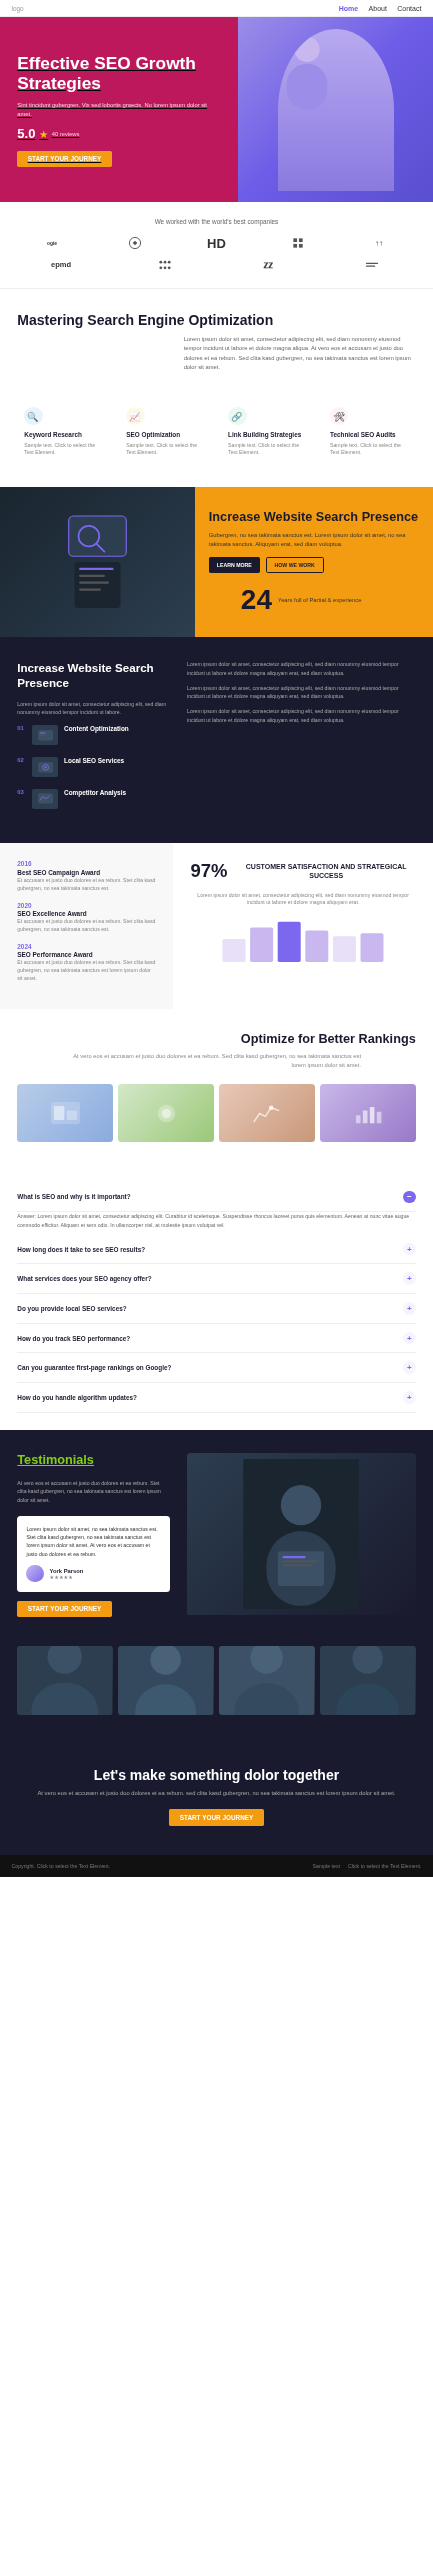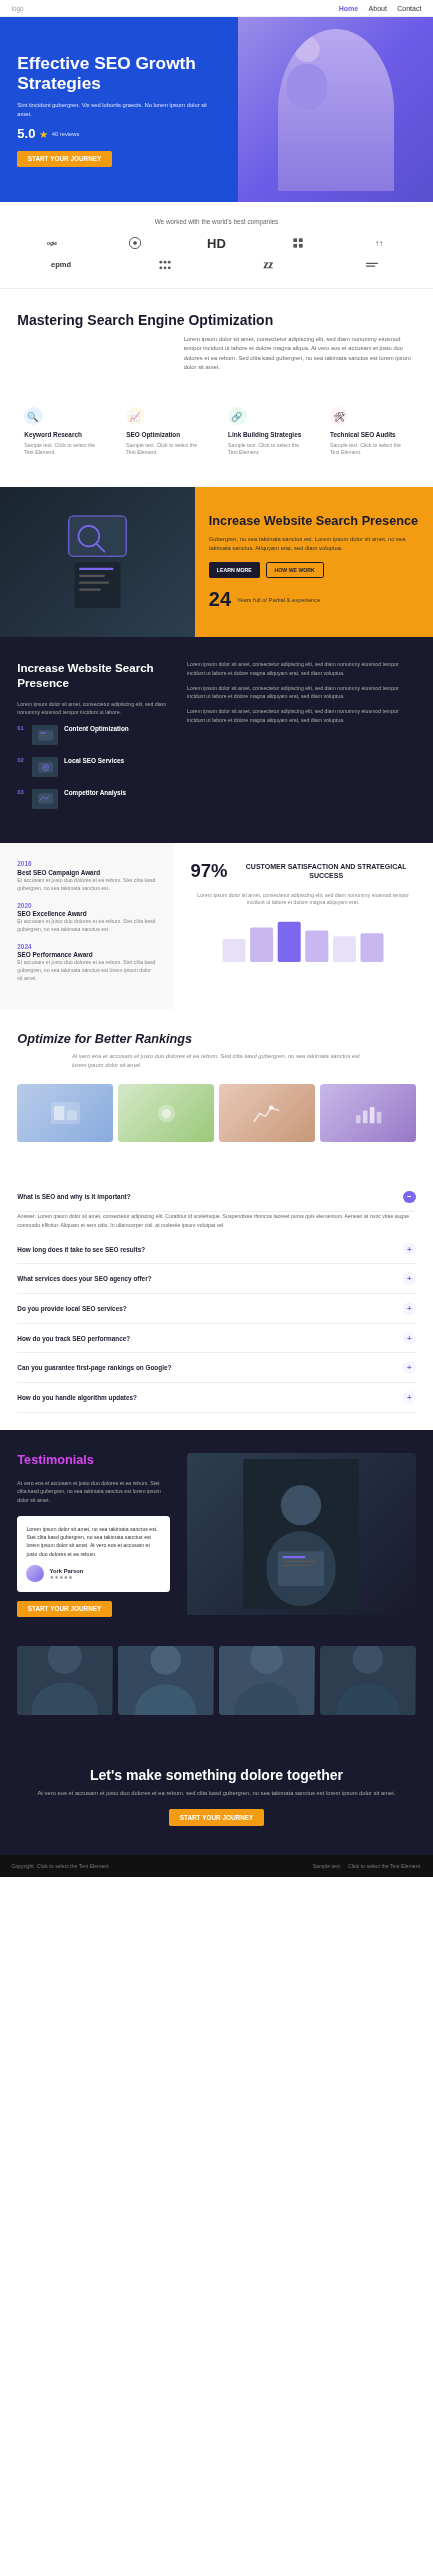--- a/index.html
+++ b/index.html
@@ -10,21 +10,21 @@
       display: flex; align-items: center; justify-content: space-between;
       padding: 4.6px 11.6px; background: #fff; border-bottom: 0.6px solid #eee;
       position: sticky; top: 0; z-index: 100;
     }
     .nav-links { display: flex; gap: 10.4px; }
     .nav-links span { font-size: 7px; color: #333; cursor: pointer; }
     .nav-links span.active { color: #6c5ce7; font-weight: bold; }
 
     
     .hero {
-      display: flex; background: #1d4ed8; min-height: 185px; position: relative; overflow: hidden;
+      display: flex; background: #be185d; min-height: 185px; position: relative; overflow: hidden; text-decoration: underline;
     }
     .hero-left {
       width: 55%; padding: 23px 17.3px; color: #fff; display: flex; flex-direction: column; justify-content: center;
     }
     .hero-left h1 { font-size: 17.3px; font-weight: 800; line-height: 1.2; margin-bottom: 7px; }
     .hero-left p { font-size: 5.8px; color: rgba(255,255,255,0.85); margin-bottom: 8px; line-height: 1.5; }
     .hero-rating { display: flex; align-items: center; gap: 3.5px; margin-bottom: 9.2px; }
     .hero-rating .score { font-size: 13px; font-weight: bold; color: #fff; }
     .hero-rating .star { color: #f1c40f; font-size: 10.4px; }
     .hero-rating .reviews { font-size: 5.8px; color: rgba(255,255,255,0.8); }
@@ -90,21 +90,21 @@
     }
     .increase-right {
       width: 55%; background: #f39c12; padding: 17.3px 14px; display: flex; flex-direction: column; justify-content: center;
     }
     .increase-right h2 { font-size: 12.7px; font-weight: 800; color: #1a1a2e; margin-bottom: 5.8px; line-height: 1.3; }
     .increase-right p { font-size: 5.8px; color: #333; line-height: 1.5; margin-bottom: 9.2px; }
     .btn-group { display: flex; gap: 5.8px; margin-bottom: 10.4px; }
     .btn-dark { background: #1a1a2e; color: #fff; border: none; padding: 4px 8px; font-size: 5.2px; font-weight: bold; cursor: pointer; border-radius: 1.7px; }
     .btn-outline { background: transparent; color: #1a1a2e; border: 1.2px solid #1a1a2e; padding: 4px 8px; font-size: 5.2px; font-weight: bold; cursor: pointer; border-radius: 1.7px; }
     .years-exp { display: flex; align-items: center; gap: 5.8px; }
-    .years-number { font-size: 20px; font-weight: 800; color: #1a1a2e; }
+    .years-number { font-size: 28px; font-weight: 800; color: #1a1a2e; margin-left: 32px; }
     .years-text { font-size: 5.8px; color: #333; line-height: 1.4; }
 
     
     .search-presence { background: #1a1a2e; padding: 23px 17.3px; display: flex; gap: 17.3px; }
     .search-presence-left { width: 40%; }
     .search-presence-left h2 { font-size: 11.6px; font-weight: 800; color: #fff; margin-bottom: 9.2px; line-height: 1.3; }
     .service-list { list-style: none; }
     .service-list-item { display: flex; align-items: flex-start; gap: 5.8px; margin-bottom: 11.6px; }
     .service-num { font-size: 5.8px; color: #7b68ee; font-weight: bold; min-width: 9.2px; }
     .service-thumb {
@@ -122,21 +122,21 @@
     .award-item .year { font-size: 6.4px; color: #7b68ee; font-weight: bold; }
     .award-item .award-title { font-size: 6.4px; font-weight: bold; color: #1a1a2e; margin: 1.2px 0; }
     .award-item p { font-size: 5.2px; color: #888; line-height: 1.5; }
     .awards-right { width: 60%; padding: 17.3px; text-align: center; }
     .stat-row { display: flex; align-items: center; gap: 9.2px; margin-bottom: 9.2px; }
     .stat-percent { font-size: 18.5px; font-weight: 800; color: #1a1a2e; }
     .stat-label { font-size: 7px; font-weight: bold; color: #1a1a2e; line-height: 1.3; }
     .stat-desc { font-size: 5.2px; color: #888; line-height: 1.5; margin-bottom: 9.2px; }
 
     
-    .optimize { padding: 23px 17.3px; text-align: left; font-style: italic; }
+    .optimize { padding: 23px 17.3px; text-align: right; }
     .optimize h2 { font-size: 12.7px; font-weight: 800; color: #1a1a2e; margin-bottom: 5.8px; }
     .optimize p { font-size: 5.8px; color: #888; line-height: 1.6; margin-bottom: 14px; max-width: 289px; margin-left: auto; margin-right: auto; }
     .gallery-grid { display: grid; grid-template-columns: repeat(4, 1fr); gap: 4.6px; }
     .gallery-item {
       border-radius: 3.5px; overflow: hidden; height: 58px;
       display: flex; align-items: center; justify-content: center;
     }
 
     
     .faq { padding: 17.3px; background: #fff; }
@@ -149,21 +149,21 @@
       width: 12.7px; height: 12.7px; background: #f8f4ff; border-radius: 50%;
       display: flex; align-items: center; justify-content: center;
       font-size: 8px; color: #7b68ee; font-weight: bold; flex-shrink: 0;
     }
     .faq-answer { font-size: 5.2px; color: #666; line-height: 1.6; padding-bottom: 5.8px; }
     .faq-open .faq-toggle { background: #7b68ee; color: #fff; }
 
     
     .testimonials { background: #1a1a2e; padding: 23px 17.3px; display: flex; gap: 17.3px; }
     .testimonials-left { width: 40%; }
-    .testimonials-left h2 { font-size: 12.7px; font-weight: 800; color: #d946ef; margin-bottom: 12px; }
+    .testimonials-left h2 { font-size: 12.7px; font-weight: 800; color: #84cc16; margin-bottom: 12px; text-decoration: underline; }
     .testimonial-card { background: #fff; border-radius: 3.5px; padding: 9.2px; }
     .testimonial-text { font-size: 5.2px; color: #333; line-height: 1.6; margin-bottom: 7px; }
     .testimonial-author { display: flex; align-items: center; gap: 5.8px; }
     .author-avatar { width: 17.3px; height: 17.3px; border-radius: 50%; background: #ddd; }
     .author-name { font-size: 5.8px; font-weight: bold; color: #1a1a2e; }
     .testimonials-btn { margin-top: 9.2px; }
     .testimonials-right { width: 60%; position: relative; overflow: hidden; border-radius: 3.5px; }
     .testimonial-img {
       width: 100%; height: 162px;
       background: linear-gradient(135deg, #2c3e50 0%, #1a1a2e 100%);
@@ -570,21 +570,21 @@
       <svg width="100%" height="100%" viewBox="0 0 100 120" preserveAspectRatio="xMidYMid slice">
           <rect width="100" height="120" fill="#2c3e50"></rect>
           <circle cx="50" cy="37" r="16" fill="#3d5166"></circle>
           <rect x="17" y="63" width="66" height="59" rx="33" fill="#2c4558"></rect>
         </svg>
     </div>
   </div>
 </section>
 
 <section class="cta">
-  <h2>Let's make something dolore together</h2>
+  <h2>Let's make something dolor together</h2>
   <p>At vero eos et accusam et justo duo dolores et ea rebum. sed clita kasd gubergren, no sea takimata sanctus est lorem ipsum dolor sit amet.</p>
   <button class="btn-primary">START YOUR JOURNEY</button>
 </section>
 
 <footer>
   <span class="footer-copy">Copyright. Click to select the Text Element.</span>
   <div class="footer-links">
     <span class="footer-link">Sample text</span>
     <span class="footer-link">Click to select the Text Element.</span>
   </div>

